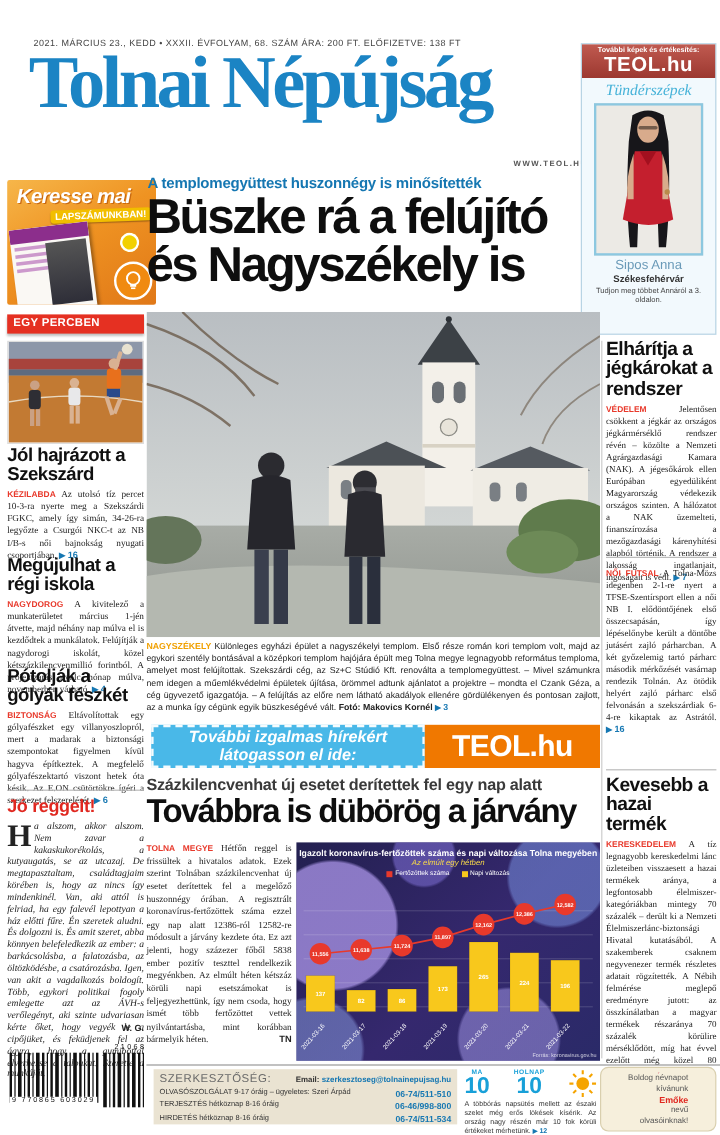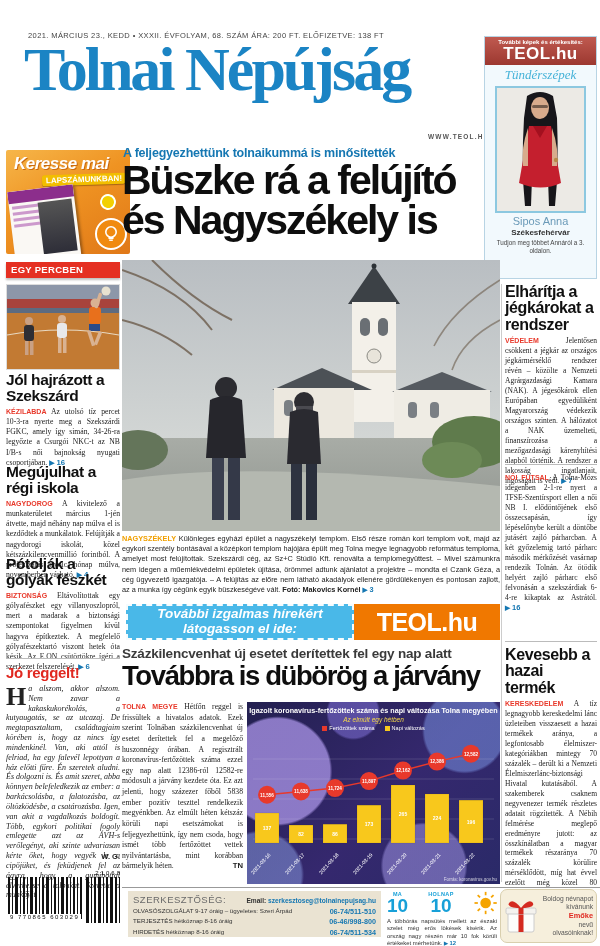--- a/index.html
+++ b/index.html
@@ -105,21 +105,21 @@
   .fb-email b{color:#1577b2;}
   .fb-row{display:flex;justify-content:space-between;font-size:6.2px;color:#333;margin-top:1.6px;}
   .fb-row b{color:#1577b2;font-size:7.2px;}
   #weather{left:387px;top:891px;width:110px;}
   .w-temps{display:flex;align-items:flex-start;gap:20px;}
   .w-grp{text-align:center;color:#18a0d8;}
   .w-lab{font-size:5.5px;font-weight:bold;letter-spacing:.4px;}
   .w-num{font-size:19px;font-weight:bold;line-height:.9;}
   .w-text{font-size:5.9px;line-height:1.25;color:#333;margin-top:3px;}
   #gift{left:500px;top:889px;width:97px;height:54px;background:#f6efdc;border:1px solid #d9cfae;border-radius:7px;
-        display:flex;align-items:center;padding:3px;}
+        display:flex;align-items:center;padding:3px;flex-direction:column;}
   .gift-text{flex:1;text-align:right;font-size:6.7px;line-height:1.25;color:#555;}
   .gift-text b{color:#e02820;font-size:7.4px;}
 </style>
 </head>
 <body>
 
 <div class="page">
 
   <div class="abs" id="dateline">2021. MÁRCIUS 23., KEDD • XXXII. ÉVFOLYAM, 68. SZÁM ÁRA: 200 FT. ELŐFIZETVE: 138 FT</div>
   <div class="abs" id="mast-title">Tolnai Népújság</div>
@@ -252,21 +252,21 @@
           <rect x="97" width="1" height="46"></rect>
           <rect x="100" width="2" height="46"></rect>
         <rect x="104" width="3" height="46"></rect>
           <rect x="109" width="2" height="46"></rect>
           <rect x="113" width="1" height="46"></rect>
       </g>
     </svg>
     <div class="bc-num">9 770865 603029</div>
   </div>
 
-  <div class="abs" id="kicker">A feljegyezhettünk tolnaikummá is minősítették</div>
+  <div class="abs" id="kicker">A templomegyüttest huszonnégy is minősítették</div>
   <div class="abs" id="headline1">Büszke rá a felújító és Nagyszékely is</div>
 
   <div class="abs" id="main-photo">
     <svg width="378" height="271" viewBox="0 0 378 271">
       <defs>
         <linearGradient id="sky" x1="0" y1="0" x2="0" y2="1">
           <stop offset="0" stop-color="#b9bec2"></stop>
             <stop offset="1" stop-color="#dfe2de"></stop>
         </linearGradient>
         <linearGradient id="gnd" x1="0" y1="0" x2="0" y2="1">

